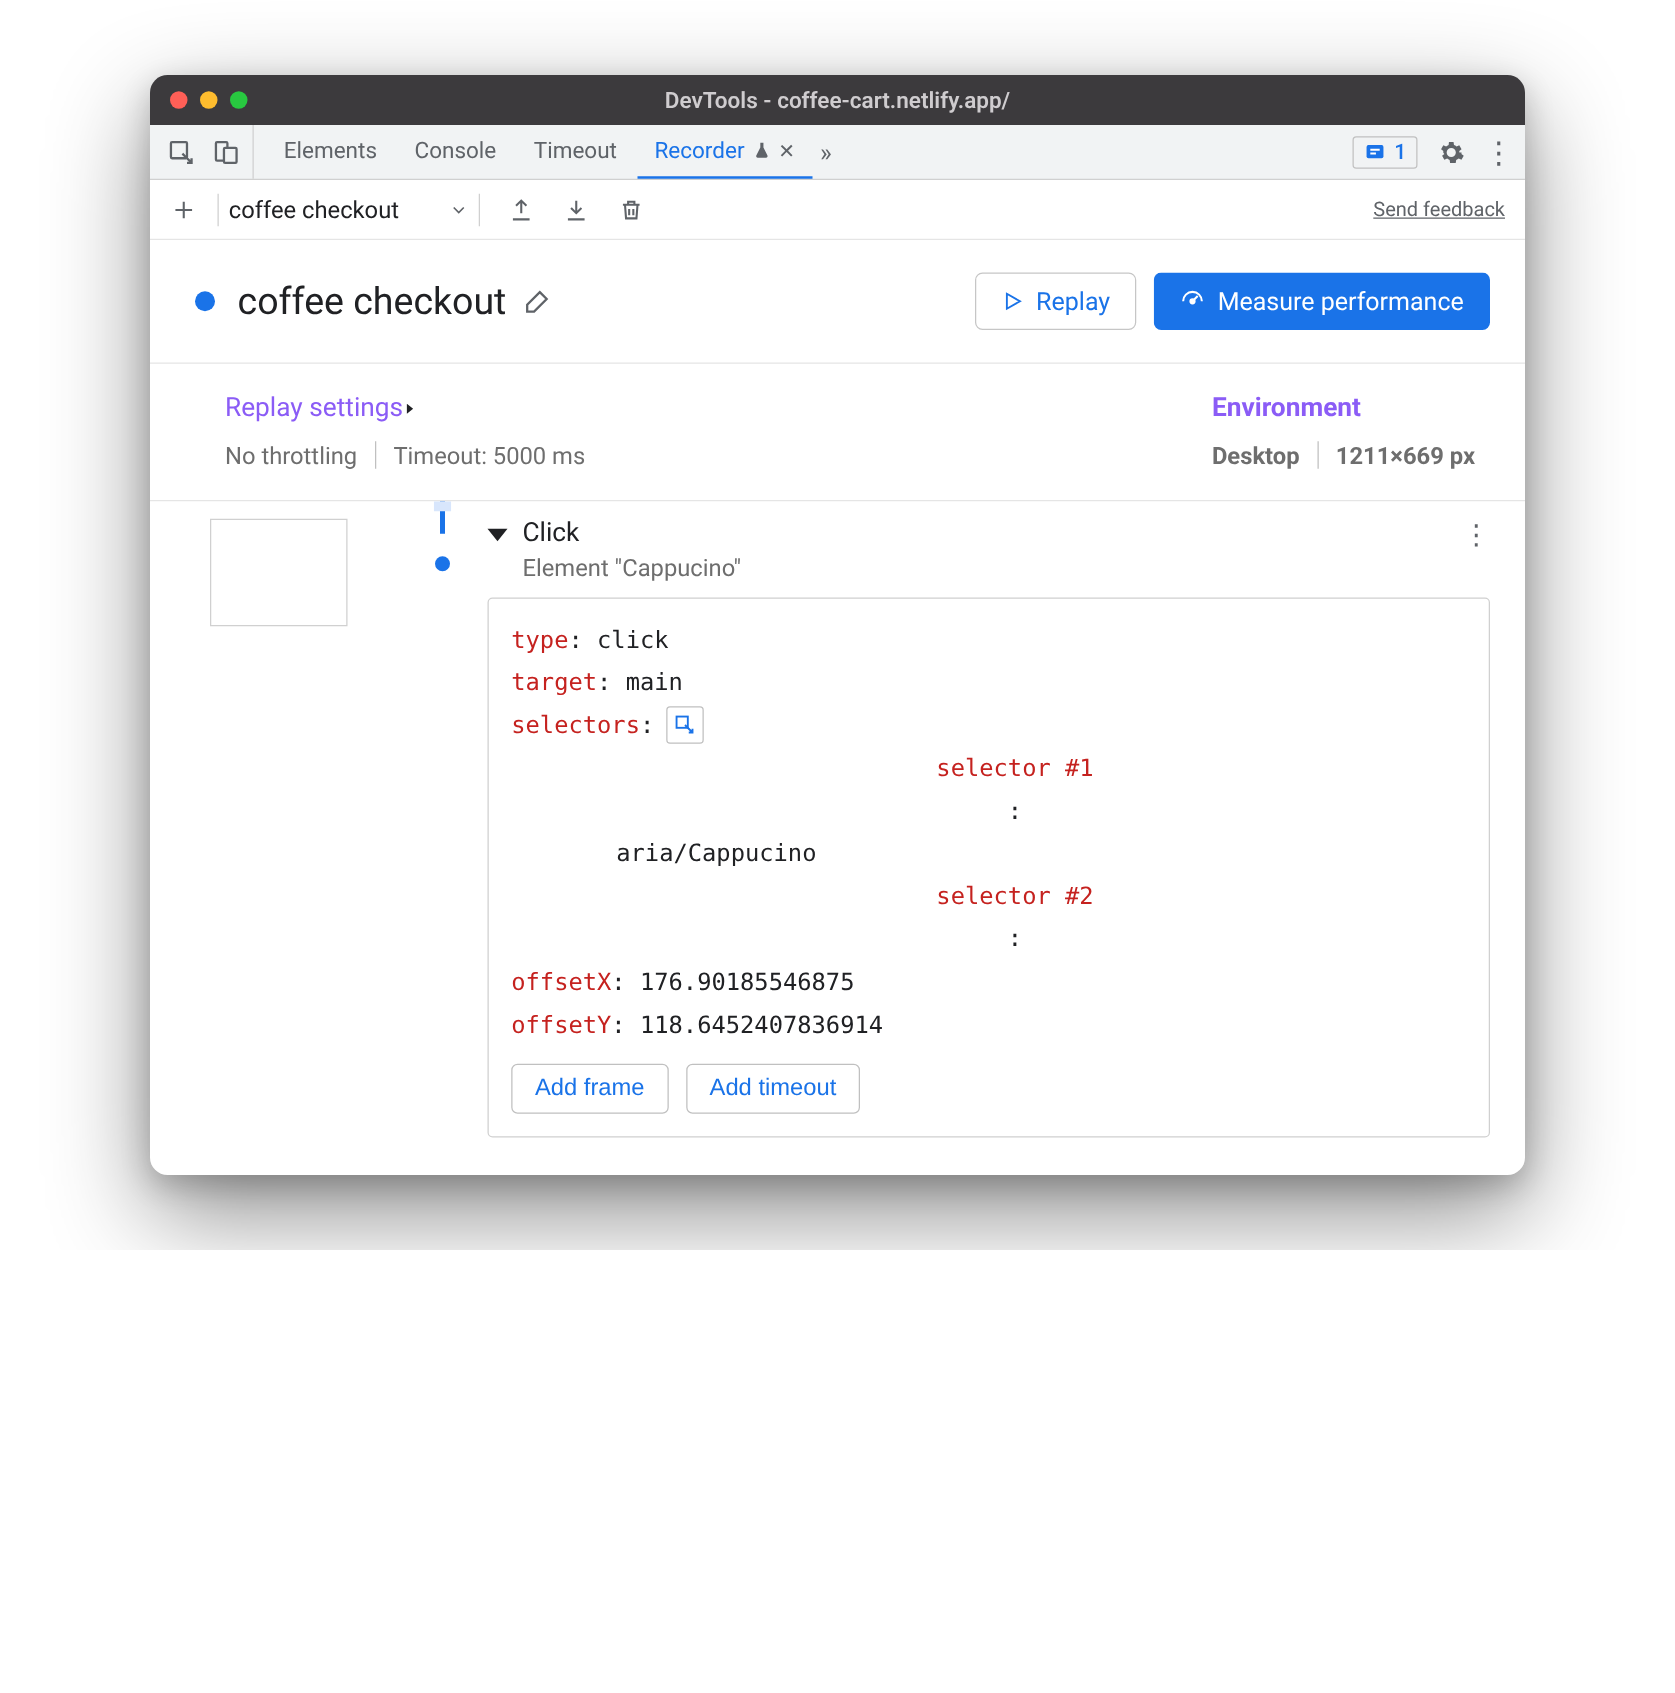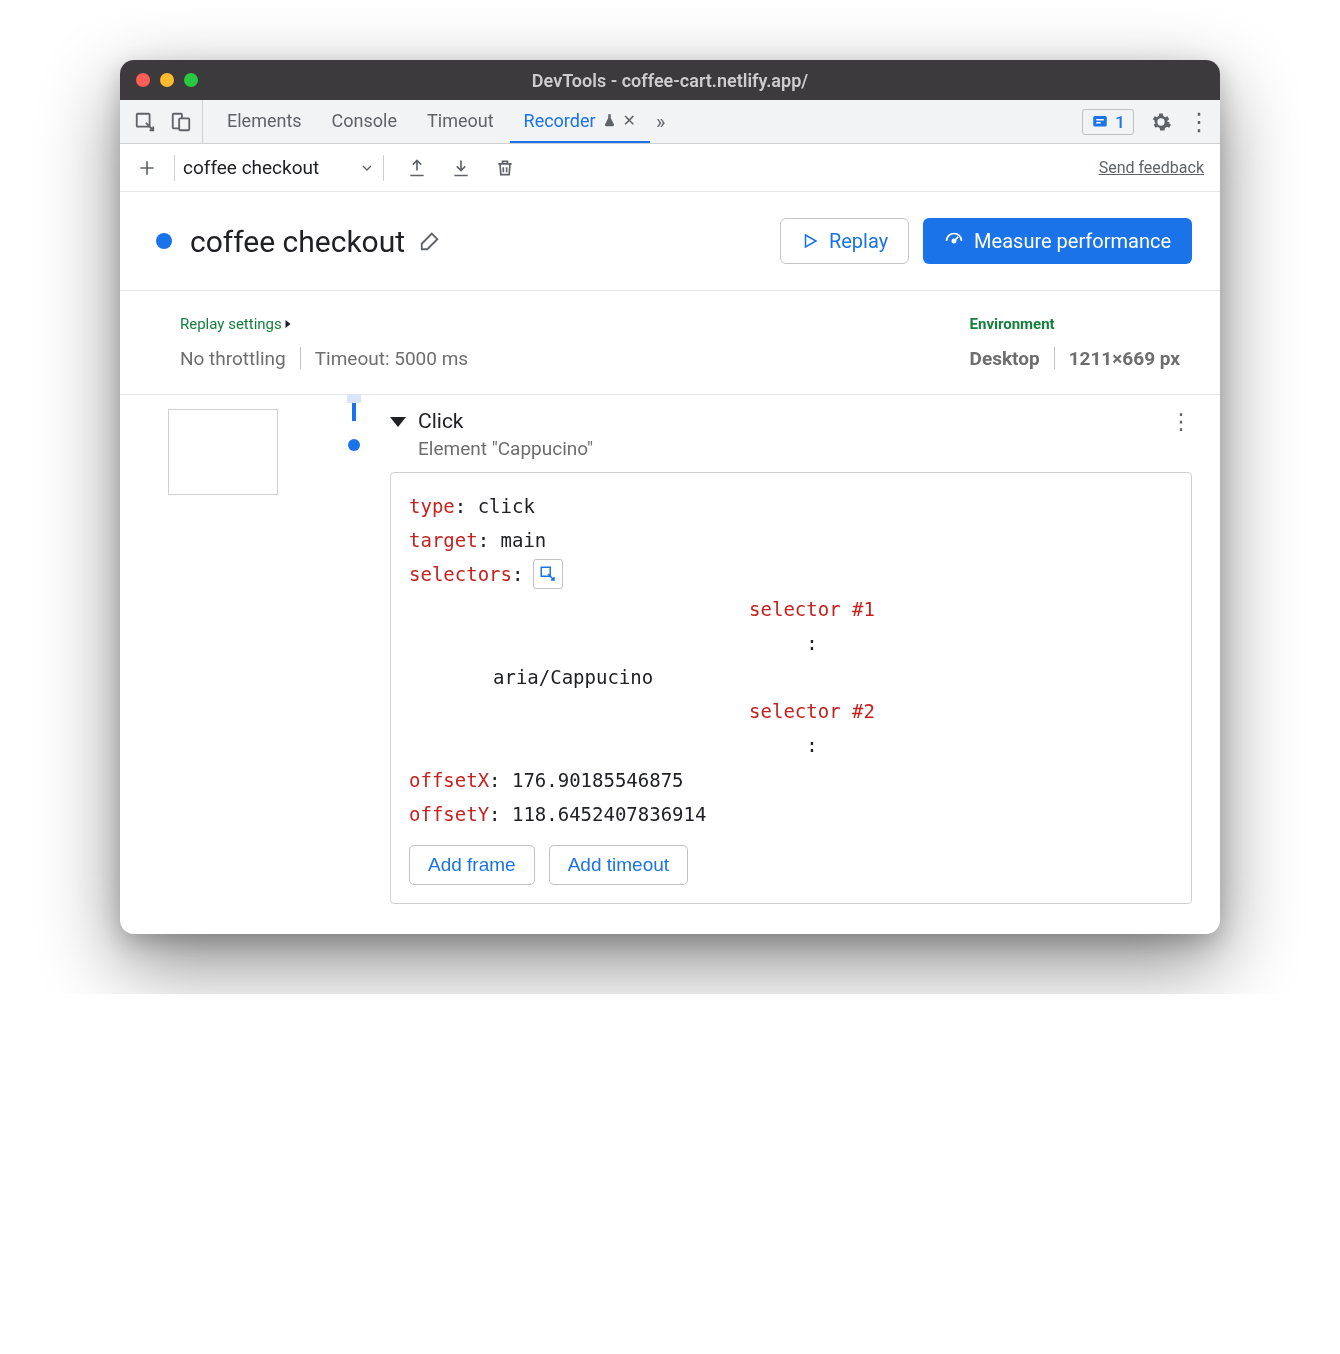--- a/index.html
+++ b/index.html
@@ -102,21 +102,21 @@
   .btn.primary { background:#1a73e8; color:#fff; }
   .btn + .btn { margin-left:14px; }
   
   .settings-row {
     display:flex; padding:24px 40px 24px 60px;
     border-bottom:1px solid #e5e5e5;
   }
   .settings-col { display:flex; flex-direction:column; gap:14px; }
   .settings-col.right { margin-left:auto;font-weight:bold; }
   .settings-heading {
-    font-size:15px; color:#15803d; display:flex; align-items:center; 
+    font-size:21px; color:#8b5cf6; display:flex; align-items:center; 
   }
   .settings-sub { display:flex; align-items:flex-start; gap:14px; font-size:19px; color:#6e6e6e; }
   .settings-sub .vsep { width:1px; height:22px; background:#c0c0c0; }
   
   .step-area { padding: 14px 28px 30px 48px; display:flex; }
   .step-left-rail { width: 186px; position:relative; }
   .step-thumb {
     width:110px; height:86px; border:1px solid #d0d0d0; background:#fff;
   }
   .step-timeline-dot {

